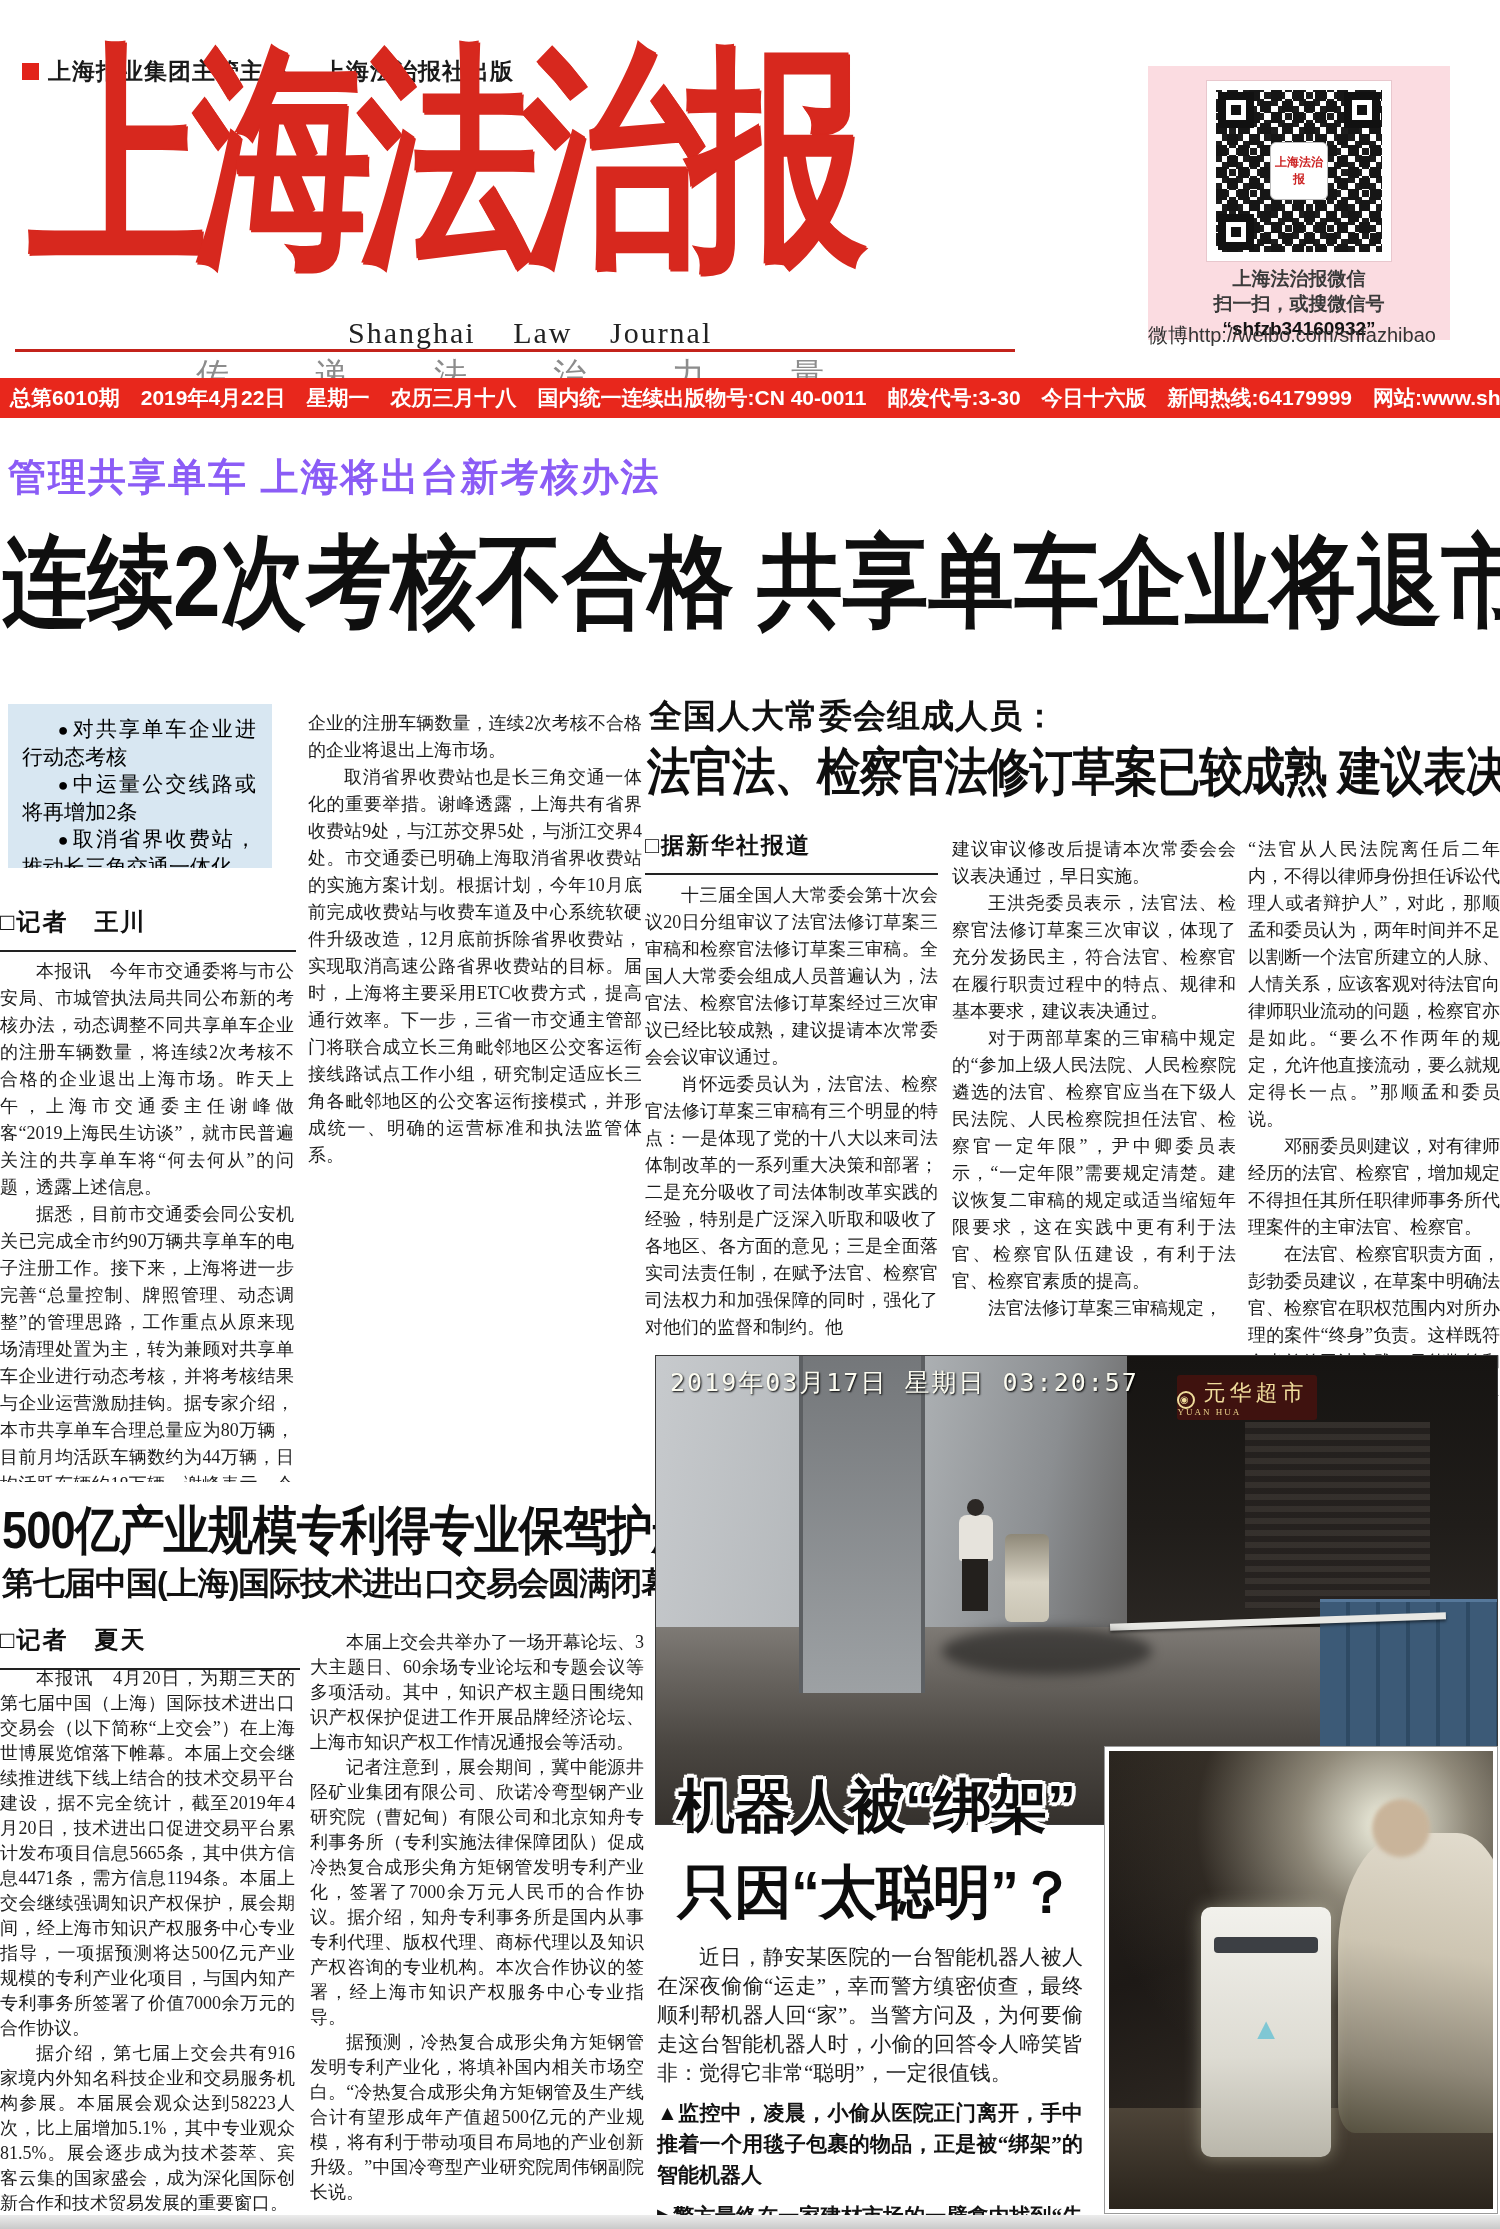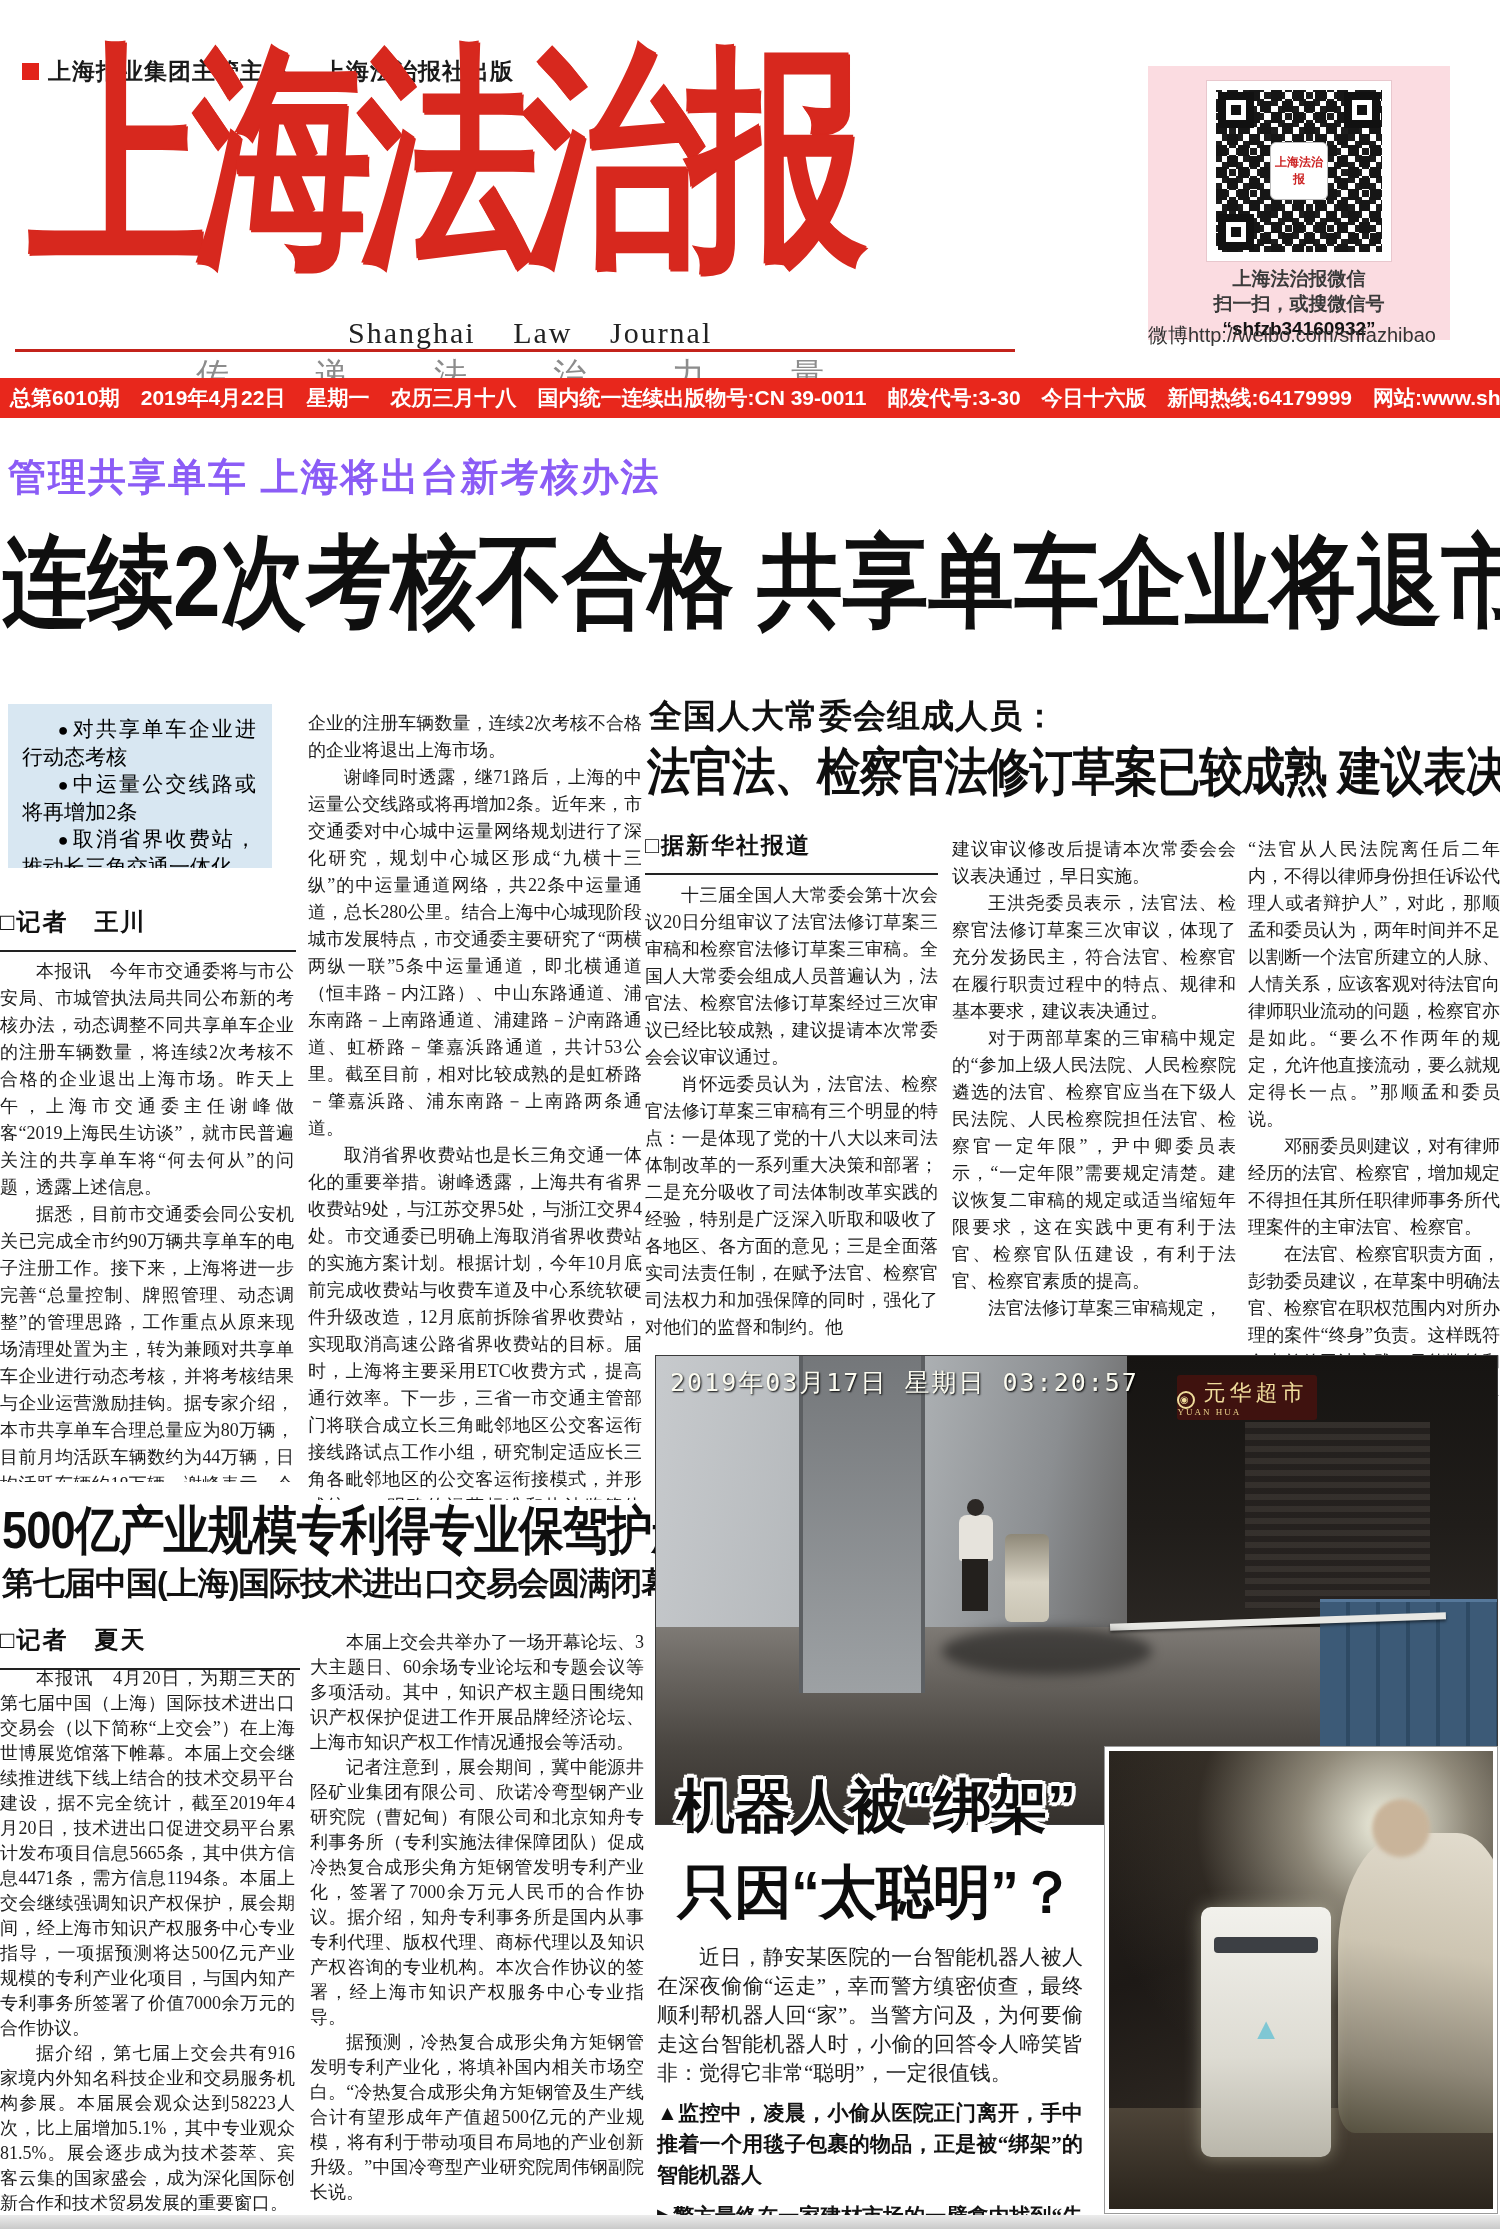--- a/index.html
+++ b/index.html
@@ -181,21 +181,21 @@
       <div class="l3">“shfzb34160932”</div>
     </div>
   </div>
   <div class="weibo-line">微博http://weibo.com/shfazhibao</div>
 
   <div class="info-bar">
       <span class="info-item">总第6010期</span>
       <span class="info-item">2019年4月22日</span>
       <span class="info-item">星期一</span>
       <span class="info-item">农历三月十八</span>
-      <span class="info-item">国内统一连续出版物号:CN 39-0011</span>
+      <span class="info-item">国内统一连续出版物号:CN 40-0011</span>
       <span class="info-item">邮发代号:3-30</span>
       <span class="info-item">今日十六版</span>
       <span class="info-item">新闻热线:64179999</span>
       <span class="info-item">网站:www.shfzb.com.cn</span>
     </div>
 
   <div class="lead-kicker">管理共享单车 上海将出台新考核办法</div>
   <div class="lead-headline">连续2次考核不合格 共享单车企业将退市</div>
 
   <div class="story story-lead">
@@ -207,21 +207,20 @@
     <div class="lead-byline-wrap">
       <div class="byline">□记者　王川</div>
       <div class="byline-rule"></div>
     </div>
     <div class="textcol lead-col1">
         <p class="para">本报讯　今年市交通委将与市公安局、市城管执法局共同公布新的考核办法，动态调整不同共享单车企业的注册车辆数量，将连续2次考核不合格的企业退出上海市场。昨天上午，上海市交通委主任谢峰做客“2019上海民生访谈”，就市民普遍关注的共享单车将“何去何从”的问题，透露上述信息。</p>
         <p class="para">据悉，目前市交通委会同公安机关已完成全市约90万辆共享单车的电子注册工作。接下来，上海将进一步完善“总量控制、牌照管理、动态调整”的管理思路，工作重点从原来现场清理处置为主，转为兼顾对共享单车企业进行动态考核，并将考核结果与企业运营激励挂钩。据专家介绍，本市共享单车合理总量应为80万辆，目前月均活跃车辆数约为44万辆，日均活跃车辆约18万辆。谢峰表示，今年新的考核办法将根据考核结果动态调整不同</p>
       </div>
     <div class="textcol lead-col2 cont-first">
         <p class="para">企业的注册车辆数量，连续2次考核不合格的企业将退出上海市场。</p>
-        <p class="para">谢峰同时透露，继71路后，上海的中运量公交线路或将再增加2条。近年来，市交通委对中心城中运量网络规划进行了深化研究，规划中心城区形成“九横十三纵”的中运量通道网络，共22条中运量通道，总长280公里。结合上海中心城现阶段城市发展特点，市交通委主要研究了“两横两纵一联”5条中运量通道，即北横通道（恒丰路－内江路）、中山东路通道、浦东南路－上南路通道、浦建路－沪南路通道、虹桥路－肇嘉浜路通道，共计53公里。截至目前，相对比较成熟的是虹桥路－肇嘉浜路、浦东南路－上南路两条通道。</p>
         <p class="para">取消省界收费站也是长三角交通一体化的重要举措。谢峰透露，上海共有省界收费站9处，与江苏交界5处，与浙江交界4处。市交通委已明确上海取消省界收费站的实施方案计划。根据计划，今年10月底前完成收费站与收费车道及中心系统软硬件升级改造，12月底前拆除省界收费站，实现取消高速公路省界收费站的目标。届时，上海将主要采用ETC收费方式，提高通行效率。下一步，三省一市交通主管部门将联合成立长三角毗邻地区公交客运衔接线路试点工作小组，研究制定适应长三角各毗邻地区的公交客运衔接模式，并形成统一、明确的运营标准和执法监管体系。</p>
       </div>
   </div>
 
   <div class="story story-npc">
     <div class="npc-kicker">全国人大常委会组成人员：</div>
     <div class="npc-headline">法官法、检察官法修订草案已较成熟 建议表决通过</div>
     <div class="npc-byline-wrap">
       <div class="byline">□据新华社报道</div>
       <div class="byline-rule"></div>

